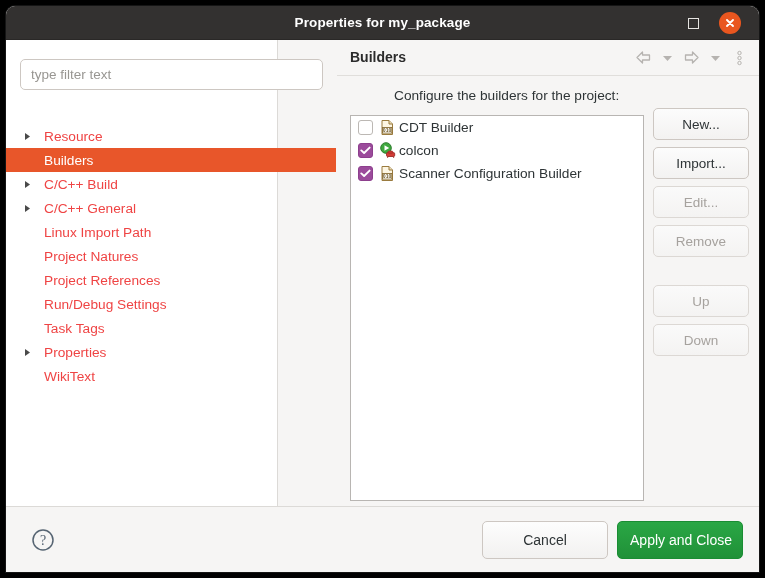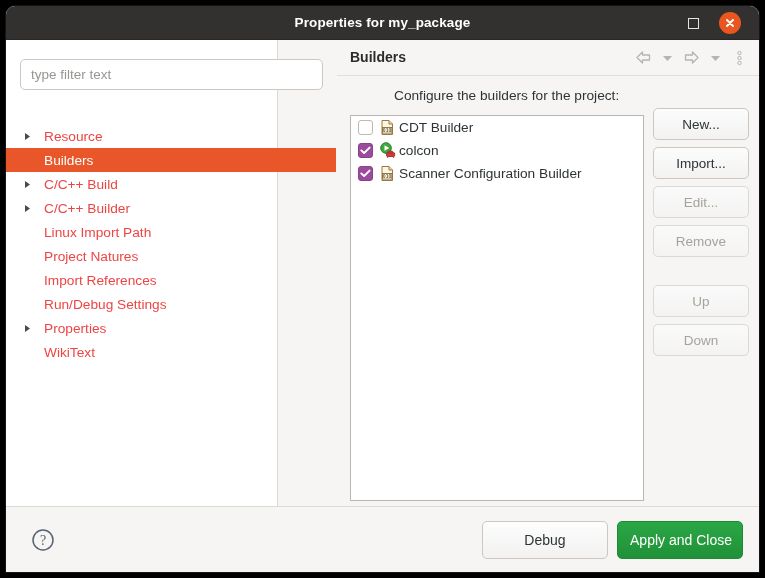--- a/index.html
+++ b/index.html
@@ -322,37 +322,41 @@
               </svg>
             </span>
             <span class="tlabel">C/C++ Build</span>
           </div>
           <div class="tree-row">
             <span class="arrow">
               <svg width="7" height="9" viewBox="0 0 7 9">
                 <path d="M1 1 L6 4.5 L1 8 Z" fill="#4a4a4a"></path>
               </svg>
             </span>
-            <span class="tlabel">C/C++ Builder</span>
+            <span class="tlabel">C/C++ General</span>
           </div>
           <div class="tree-row">
             <span class="arrow"></span>
             <span class="tlabel">Linux Import Path</span>
           </div>
           <div class="tree-row">
             <span class="arrow"></span>
             <span class="tlabel">Project Natures</span>
           </div>
           <div class="tree-row">
             <span class="arrow"></span>
-            <span class="tlabel">Import References</span>
+            <span class="tlabel">Project References</span>
           </div>
           <div class="tree-row">
             <span class="arrow"></span>
             <span class="tlabel">Run/Debug Settings</span>
+          </div>
+          <div class="tree-row">
+            <span class="arrow"></span>
+            <span class="tlabel">Task Tags</span>
           </div>
           <div class="tree-row">
             <span class="arrow">
               <svg width="7" height="9" viewBox="0 0 7 9">
                 <path d="M1 1 L6 4.5 L1 8 Z" fill="#4a4a4a"></path>
               </svg>
             </span>
             <span class="tlabel">Properties</span>
           </div>
           <div class="tree-row">
@@ -454,18 +458,18 @@
 
   <div id="footer">
     <div id="help-icon">
       <svg width="26" height="26" viewBox="0 0 26 26">
         <circle cx="13" cy="13" r="10" fill="none" stroke="#566472" stroke-width="1.5"></circle>
         <text x="13" y="18" text-anchor="middle" font-family="Liberation Serif, serif" font-size="14" fill="#566472">?</text>
       </svg>
     </div>
 
     <div id="footer-actions">
-      <button id="btn-cancel">Debug</button>
+      <button id="btn-cancel">Cancel</button>
       <button id="btn-apply-close">Apply and Close</button>
     </div>
   </div>
 
 </div>
 
 </body></html>

